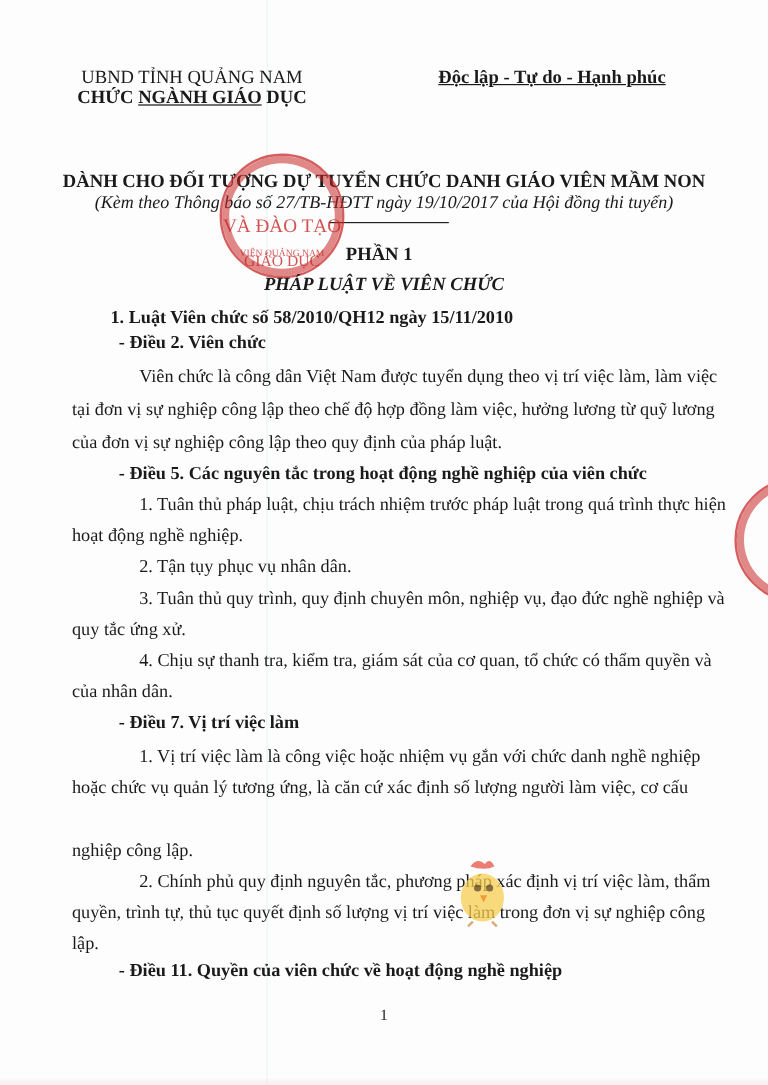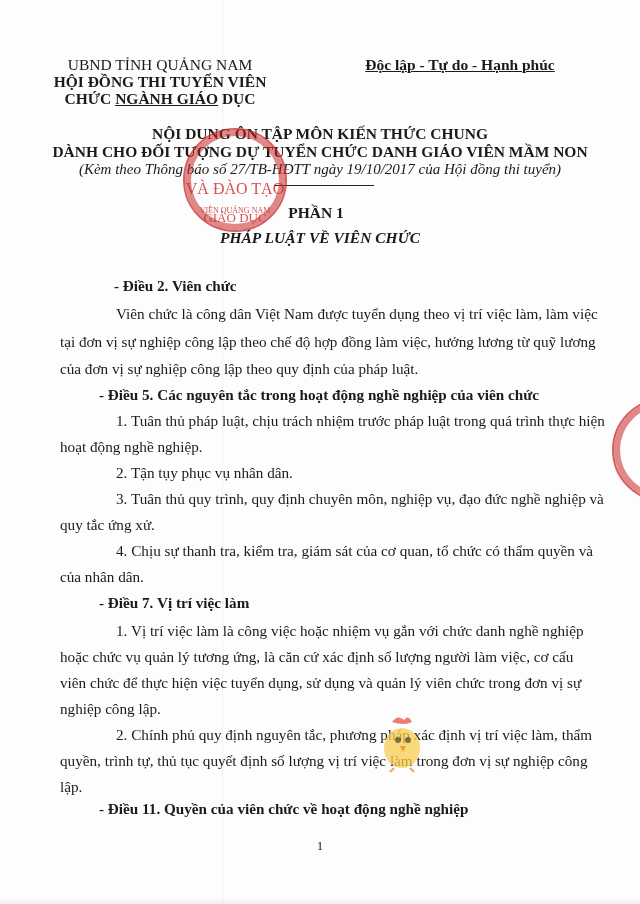--- a/index.html
+++ b/index.html
@@ -40,62 +40,60 @@
     .bottom-fade { position: absolute; left: 0; right: 0; bottom: 0; height: 6px; background: linear-gradient(to bottom, rgba(255,255,255,0), rgba(240,200,210,0.35)); }
   </style>
 </head>
 <body>
 
 <div class="page">
   <div class="scan-line"></div>
 
   <div class="abs hdr-left">
     <div class="l1">UBND TỈNH QUẢNG NAM</div>
-    <div class="l2">HỘI ĐỒNG THI TUYỂN VIÊN</div>
     <div class="l3"><span>CHỨC </span><span class="u">NGÀNH GIÁO</span><span> DỤC</span></div>
   </div>
 
   <div class="abs hdr-right">
     <div class="l2">Độc lập - Tự do - Hạnh phúc</div>
   </div>
 
-  <div class="abs title" style="top:125px;">NỘI DUNG ÔN TẬP MÔN KIẾN THỨC CHUNG</div>
   <div class="abs title" style="top:143px;">DÀNH CHO ĐỐI TƯỢNG DỰ TUYỂN CHỨC DANH GIÁO VIÊN MẦM NON</div>
   <div class="abs subtitle" style="top:161px;">(Kèm theo Thông báo số 27/TB-HĐTT ngày 19/10/2017 của Hội đồng thi tuyển)</div>
   <div class="rule" style="left:274px; top:185px; width:100px;"></div>
 
   <div class="stamp" style="left:183px; top:128px; width:100px; height:100px;">
     <div class="s-t" style="top:32px; font-size:13px;margin-top:48px;">GIÁO DỤC</div>
     <div class="s-t" style="top:50px; font-size:16px;">VÀ ĐÀO TẠO</div>
     <div class="s-t" style="top:76px; font-size:8px;">VIÊN QUẢNG NAM</div>
   </div>
 
   <div class="abs title" style="top:204px; left:0; width:632px;">PHẦN 1</div>
   <div class="abs title" style="top:229px; font-style:italic;">PHÁP LUẬT VỀ VIÊN CHỨC</div>
+  <div class="abs bold body-text" style="left:92px; top:256px;">1. Luật Viên chức số 58/2010/QH12 ngày 15/11/2010</div>
 
-  <div class="abs bold body-text" style="left:114px; top:277px;">- Điều 2. Viên chức</div>
+  <div class="abs bold body-text" style="left:99px; top:277px;">- Điều 2. Viên chức</div>
   <div class="abs body-text" style="left:116px; top:305px;">Viên chức là công dân Việt Nam được tuyển dụng theo vị trí việc làm, làm việc</div>
   <div class="abs body-text" style="left:60px; top:333px;">tại đơn vị sự nghiệp công lập theo chế độ hợp đồng làm việc, hưởng lương từ quỹ lương</div>
   <div class="abs body-text" style="left:60px; top:360px;">của đơn vị sự nghiệp công lập theo quy định của pháp luật.</div>
 
   <div class="abs bold body-text" style="left:99px; top:386px;">- Điều 5. Các nguyên tắc trong hoạt động nghề nghiệp của viên chức</div>
   <div class="abs body-text" style="left:116px; top:412px;">1. Tuân thủ pháp luật, chịu trách nhiệm trước pháp luật trong quá trình thực hiện</div>
   <div class="abs body-text" style="left:60px; top:438px;">hoạt động nghề nghiệp.</div>
   <div class="abs body-text" style="left:116px; top:464px;">2. Tận tụy phục vụ nhân dân.</div>
   <div class="abs body-text" style="left:116px; top:490px;">3. Tuân thủ quy trình, quy định chuyên môn, nghiệp vụ, đạo đức nghề nghiệp và</div>
   <div class="abs body-text" style="left:60px; top:516px;">quy tắc ứng xử.</div>
   <div class="abs body-text" style="left:116px; top:542px;">4. Chịu sự thanh tra, kiểm tra, giám sát của cơ quan, tổ chức có thẩm quyền và</div>
   <div class="abs body-text" style="left:60px; top:568px;">của nhân dân.</div>
 
   <div class="stamp" style="left:612px; top:398px; width:100px; height:100px;"></div>
 
   <div class="abs bold body-text" style="left:99px; top:594px;">- Điều 7. Vị trí việc làm</div>
   <div class="abs body-text" style="left:116px; top:622px;">1. Vị trí việc làm là công việc hoặc nhiệm vụ gắn với chức danh nghề nghiệp</div>
   <div class="abs body-text" style="left:60px; top:648px;">hoặc chức vụ quản lý tương ứng, là căn cứ xác định số lượng người làm việc, cơ cấu</div>
-  <div class="abs body-text" style="left:60px; top:674px;">viên chức để thực hiện việc tuyển dụng, sử dụng và quản lý viên chức trong đơn vị sự</div>
   <div class="abs body-text" style="left:60px; top:700px;">nghiệp công lập.</div>
   <div class="abs body-text" style="left:116px; top:726px;">2. Chính phủ quy định nguyên tắc, phương pháp xác định vị trí việc làm, thẩm</div>
   <div class="abs body-text" style="left:60px; top:752px;">quyền, trình tự, thủ tục quyết định số lượng vị trí việc làm trong đơn vị sự nghiệp công</div>
   <div class="abs body-text" style="left:60px; top:778px;">lập.</div>
 
   <svg class="chick" style="left:378px; top:712px;" width="48" height="62" viewBox="0 0 48 62">
     <ellipse cx="24" cy="36" rx="18" ry="20" fill="rgba(246,205,80,0.75)"></ellipse>
     <path d="M14 10 q6 -8 12 -2 q4 -6 8 2 q-8 4 -20 0z" fill="rgba(230,80,70,0.75)"></path>
     <circle cx="20" cy="28" r="3" fill="rgba(60,40,20,0.6)"></circle>
     <circle cx="30" cy="28" r="3" fill="rgba(60,40,20,0.6)"></circle>

